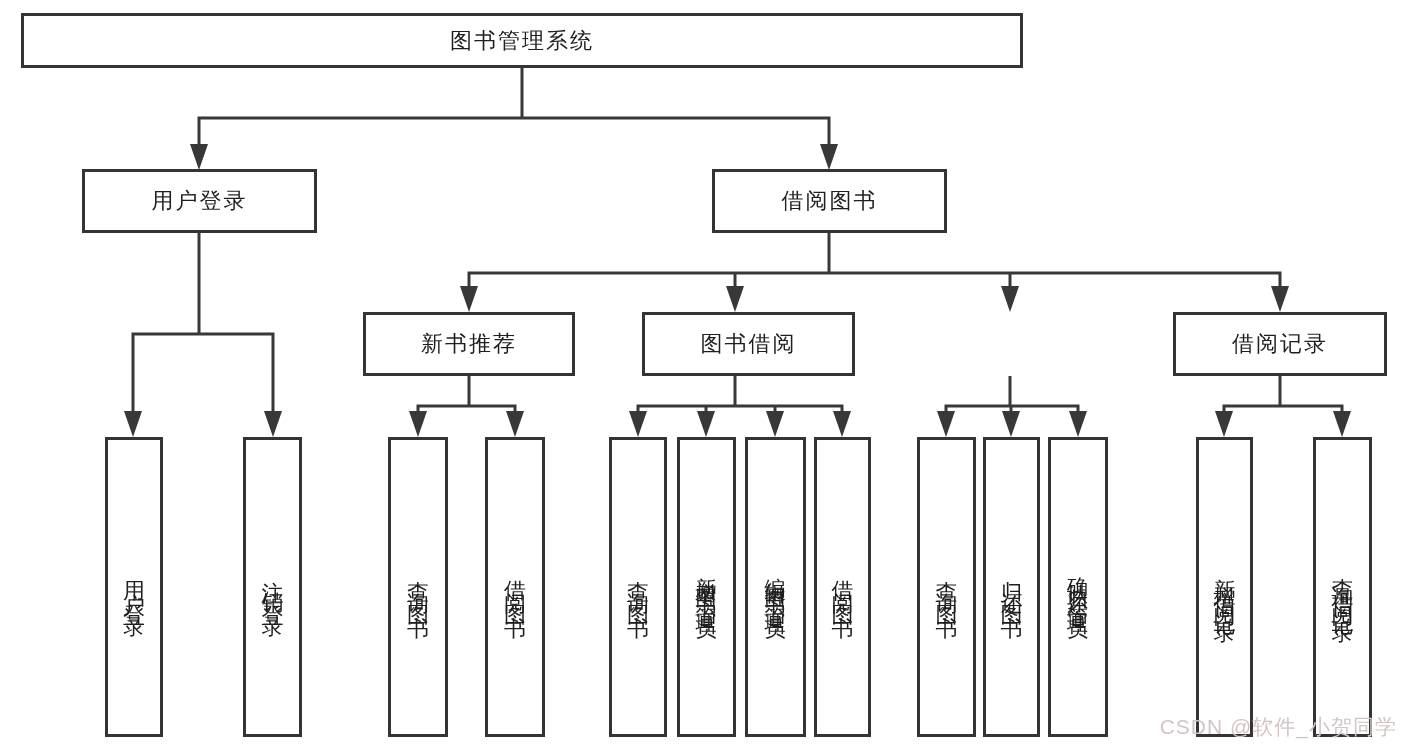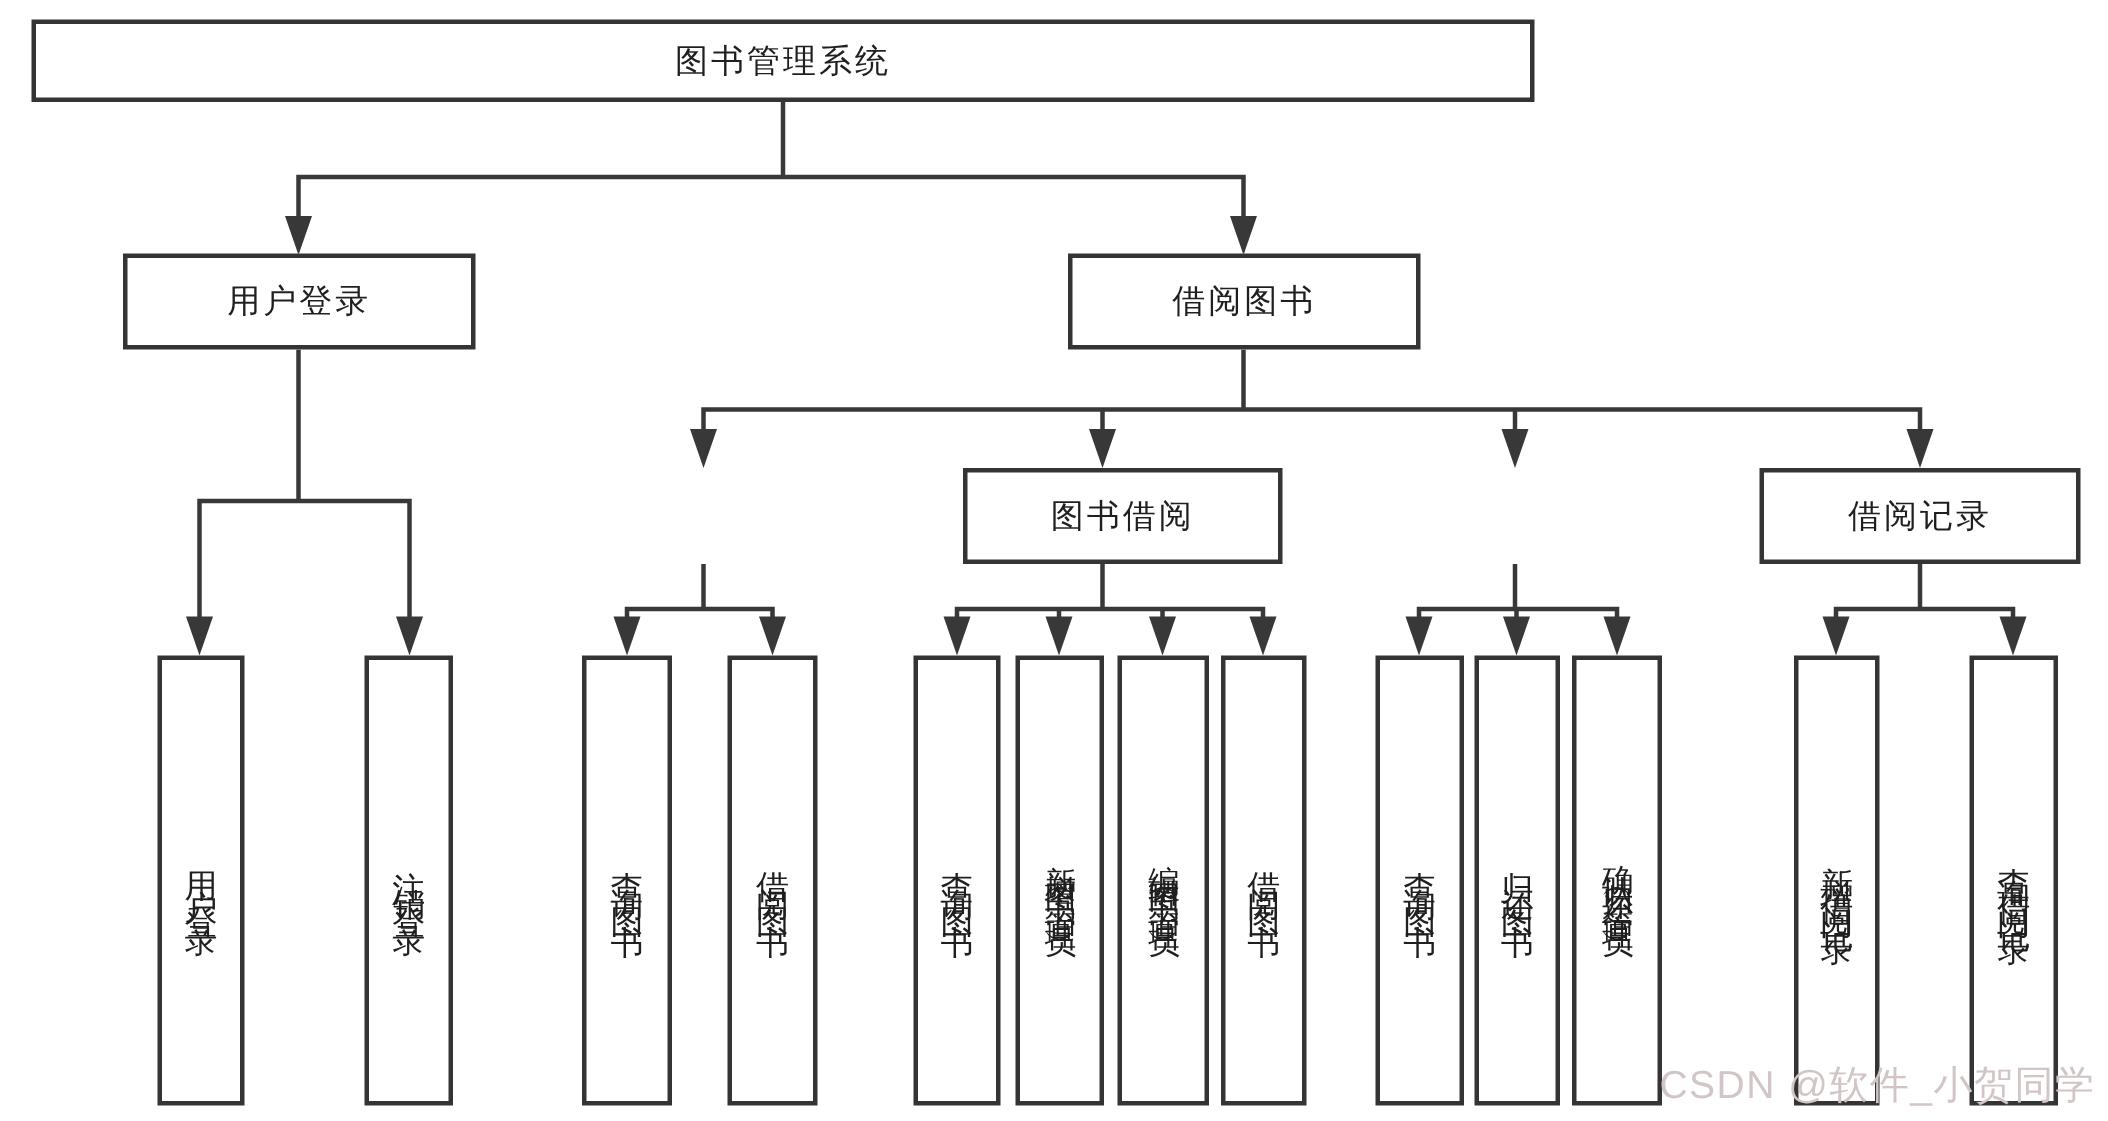--- a/index.html
+++ b/index.html
@@ -21,21 +21,21 @@
   }
   .hbox { font-size:22px; letter-spacing:2px; white-space:nowrap; }
   .leaf .leaf-text {
     writing-mode:vertical-rl; text-orientation:mixed;
     font-size:22px; line-height:1; letter-spacing:12px;
   }
   .leaf.n6 .leaf-text { letter-spacing:9px; }
   .leaf.n9 .leaf-text { font-size:21px; letter-spacing:6px; }
   .watermark {
     position:absolute; right:8px; bottom:6px;
-    font-size:26px; letter-spacing:1px;
+    font-size:21px; letter-spacing:1px;
     color:var(--wm,#d2c5c5);
     white-space:nowrap;
   }
 </style>
 </head>
 <body>
 
 <div class="canvas">
 
   <svg class="connectors" viewBox="0 0 1405 747" xmlns="http://www.w3.org/2000/svg" aria-hidden="true">
@@ -84,20 +84,21 @@
     <path d="M1224 414 V406 H1342 V414"></path>
     <polygon points="1215,411 1233,411 1224,437"></polygon>
     <polygon points="1333,411 1351,411 1342,437"></polygon>
   </svg>
 
   <div class="box hbox" style="left:21px; top:13px; width:1002px; height:55px;">图书管理系统</div>
 
   <div class="box hbox" style="left:82px; top:169px; width:235px; height:64px;">用户登录</div>
   <div class="box hbox" style="left:712px; top:169px; width:235px; height:64px;">借阅图书</div>
 
+  <div class="box hbox" style="left:363px; top:312px; width:212px; height:64px;">新书推荐</div>
   <div class="box hbox" style="left:642px; top:312px; width:213px; height:64px;">图书借阅</div>
   <div class="box hbox" style="left:1173px; top:312px; width:214px; height:64px;">借阅记录</div>
 
   <div class="box leaf" style="left:105px; top:437px; width:58px; height:300px;">
     <span class="leaf-text">用户登录</span>
   </div>
   <div class="box leaf" style="left:243px; top:437px; width:59px; height:300px;">
     <span class="leaf-text">注销登录</span>
   </div>
 

